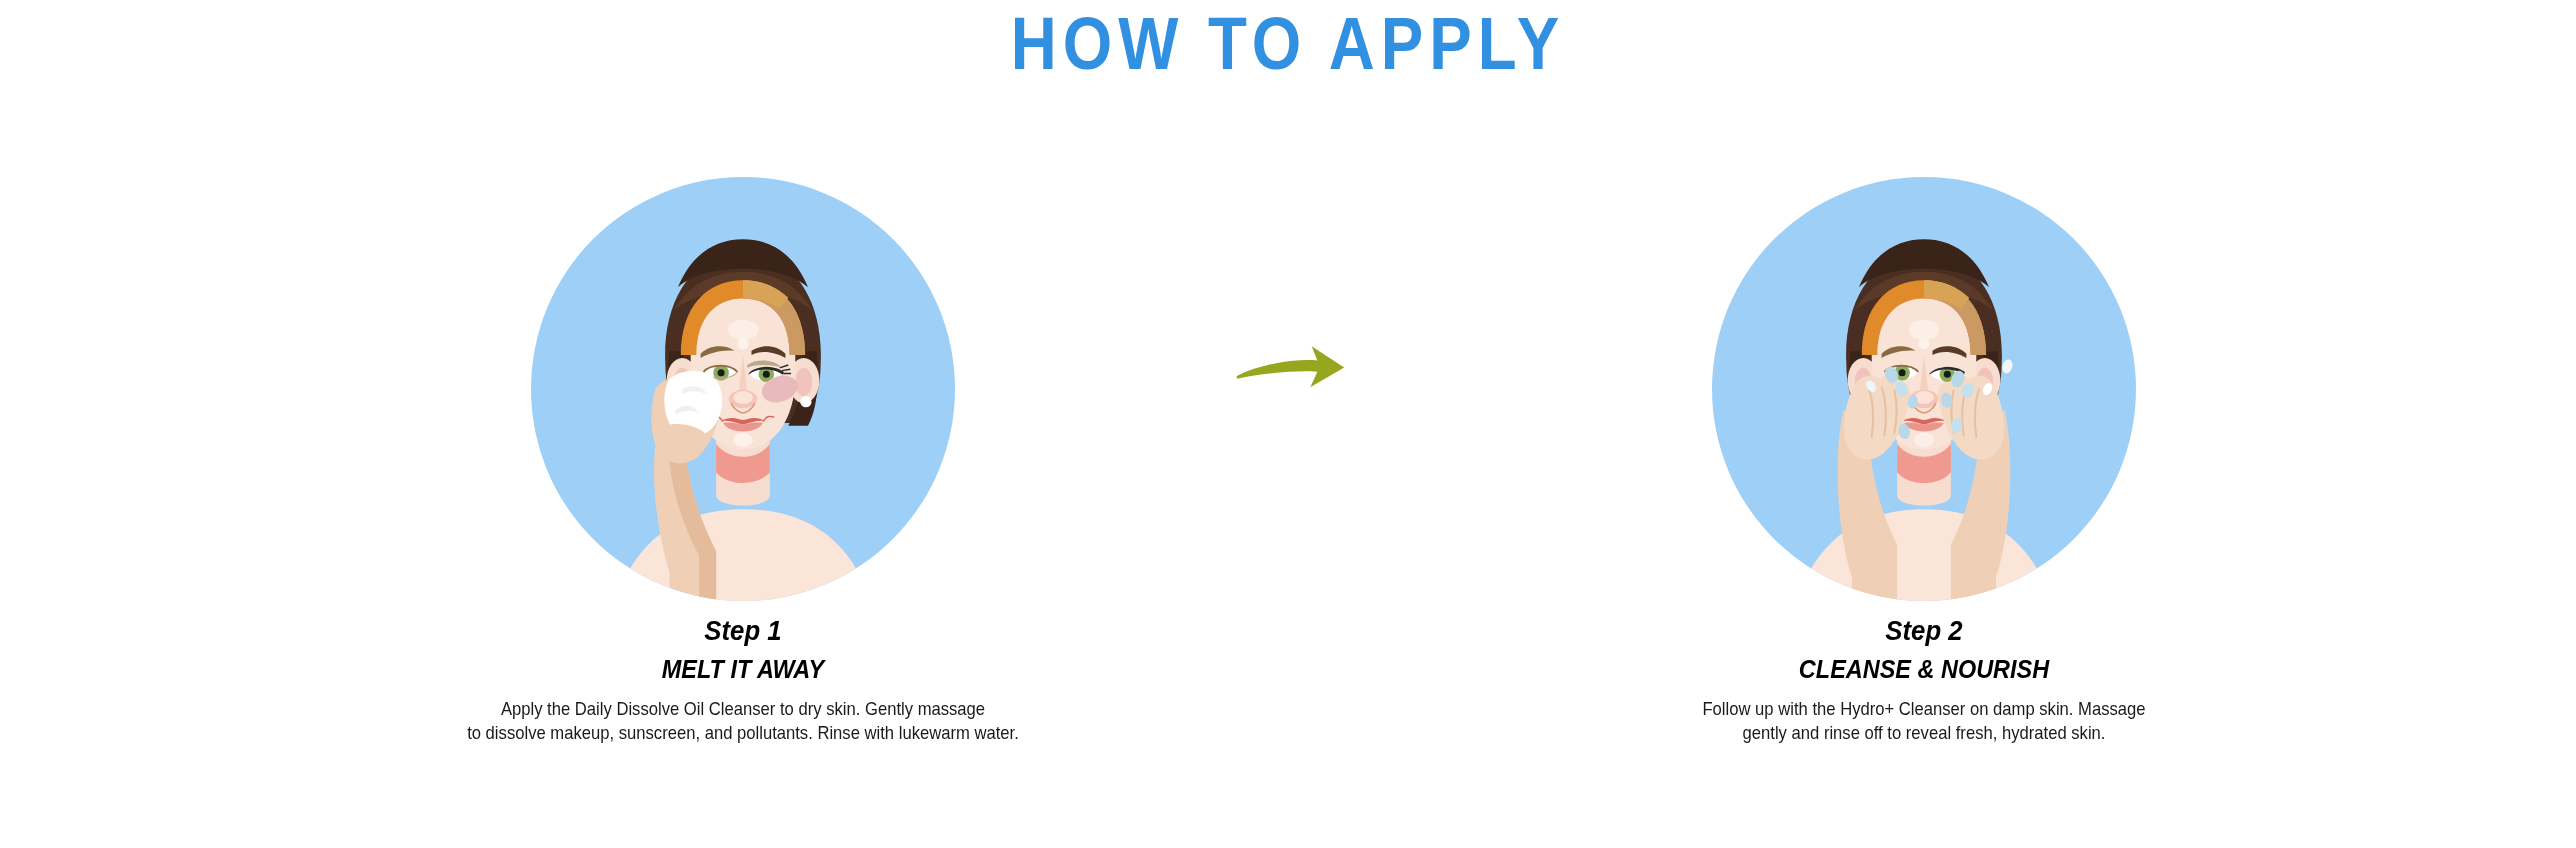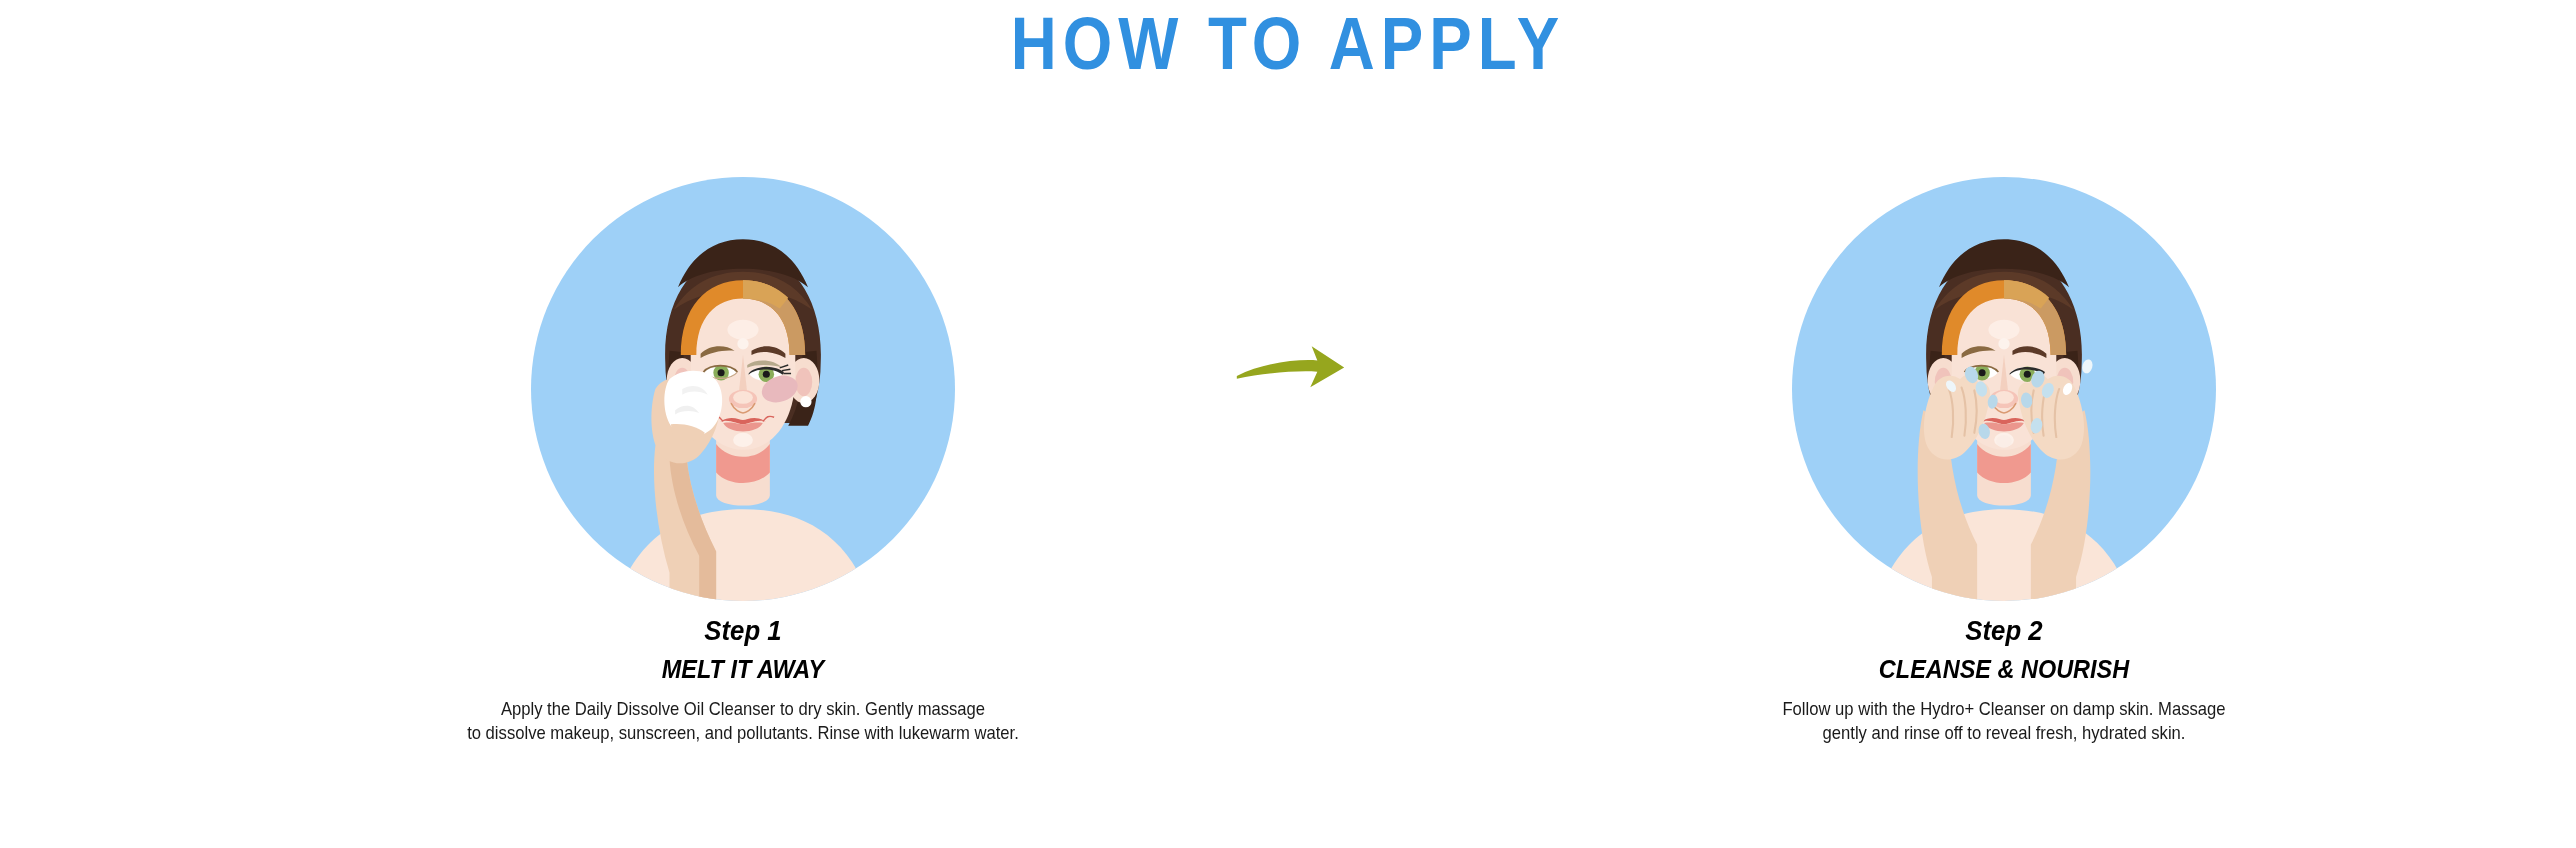--- a/index.html
+++ b/index.html
@@ -43,21 +43,21 @@
     height: 849px;
   }
 
   .step {
     position: absolute;
     top: 177px;
     width: 1132px;
     text-align: center;
   }
   .step-1 { left: 177px; }
-  .step-2 { left: 1438px; }
+  .step-2 { left: 1358px; }
 
   .step-figure {
     width: 424px;
     height: 424px;
     margin: 0 auto;
     position: relative;
   }
   .step-figure svg { display: block; }
 
   .step-label {

